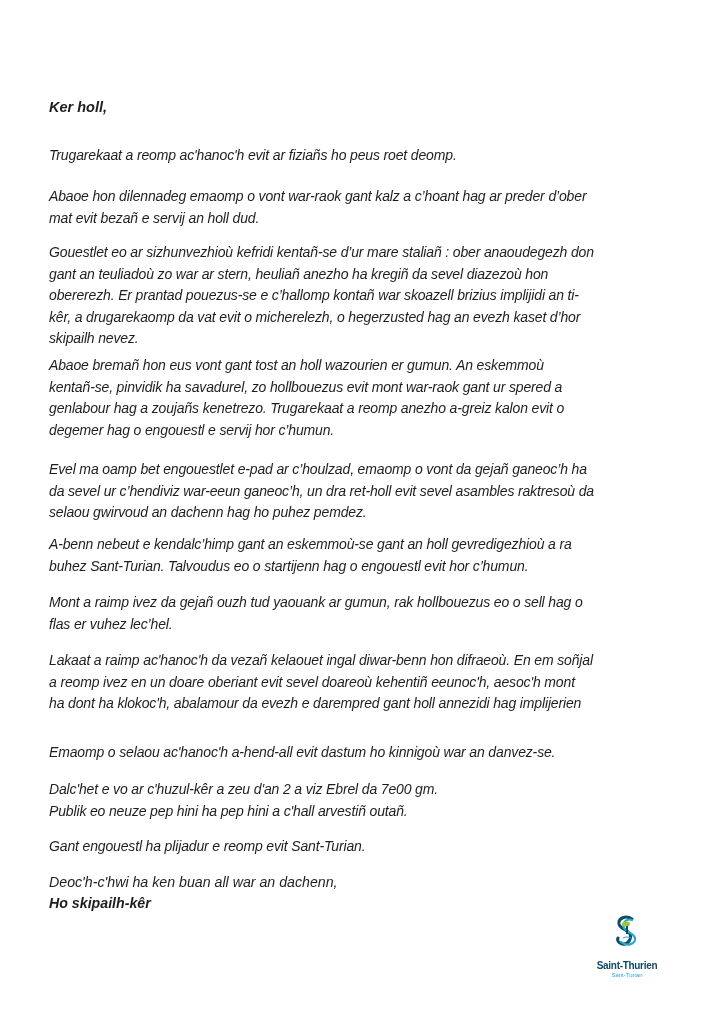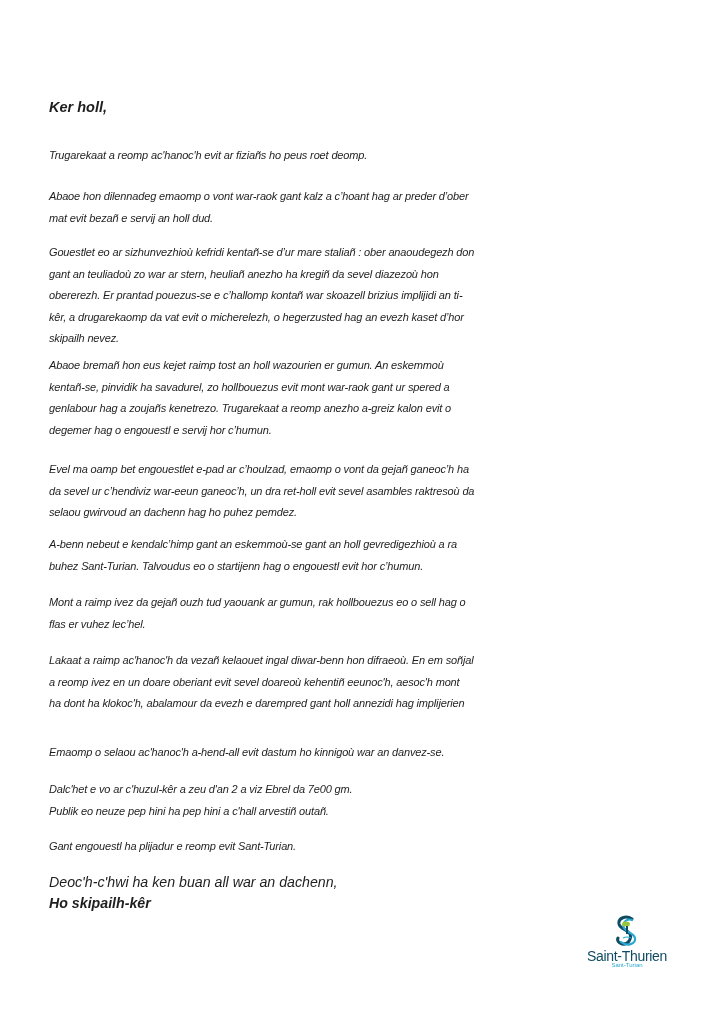--- a/index.html
+++ b/index.html
@@ -1,26 +1,26 @@
 <!DOCTYPE html>
 <html><head>
 <meta charset="utf-8">
 <style>
   html, body { margin: 0; padding: 0; background: #ffffff; }
   body { width: 724px; height: 1024px; position: relative; overflow: hidden;
          font-family: "Liberation Sans", "DejaVu Sans", sans-serif; color: #1e1e1e; }
   .page { position: absolute; left: 49px; top: 0; width: 660px; }
   .greeting { position: absolute; top: 99px; font-style: italic; font-weight: bold; font-size: 14.5px; }
-  .para { position: absolute; left: 0; width: 660px; font-style: italic; font-size: 11px; line-height: 21.5px; letter-spacing: -0.15px; }
+  .para { position: absolute; left: 0; width: 660px; font-style: italic; font-size: 14px; line-height: 21.5px; letter-spacing: -0.15px; }
   .line { display: block; white-space: nowrap; }
   .signoff { position: absolute; top: 872px; font-style: italic; font-size: 14.2px; line-height: 21.5px; }
   .signature { position: absolute; top: 893px; font-style: italic; font-weight: bold; font-size: 14.2px; line-height: 21.5px; }
   .logo { position: absolute; left: 582px; top: 915px; width: 90px; height: 55px; text-align: center; }
   .logo svg { display: block; margin: 0 auto; }
-  .logo-name { display: block; font-size: 14px; font-weight: normal; color: #0f4c64; letter-spacing: -0.3px; line-height: 12px; margin-top: 1px; }
+  .logo-name { display: block; font-size: 10px; font-weight: bold; color: #0f4c64; letter-spacing: -0.3px; line-height: 12px; margin-top: 11px; }
   .logo-sub { display: block; font-size: 6px; color: #2aa8cf; line-height: 7px; }
 </style>
 </head>
 <body>
 
 <div class="page">
   <div class="greeting">Ker holl,</div>
 
   <div class="para" style="top:145px">
     <span class="line">Trugarekaat a reomp ac'hanoc'h evit ar fiziañs ho peus roet deomp.</span>
@@ -33,21 +33,21 @@
 
   <div class="para" style="top:242px">
     <span class="line">Gouestlet eo ar sizhunvezhioù kefridi kentañ-se d’ur mare staliañ : ober anaoudegezh don</span>
     <span class="line">gant an teuliadoù zo war ar stern, heuliañ anezho ha kregiñ da sevel diazezoù hon</span>
     <span class="line">obererezh. Er prantad pouezus-se e c’hallomp kontañ war skoazell brizius implijidi an ti-</span>
     <span class="line">kêr, a drugarekaomp da vat evit o micherelezh, o hegerzusted hag an evezh kaset d’hor</span>
     <span class="line">skipailh nevez.</span>
   </div>
 
   <div class="para" style="top:355px">
-    <span class="line">Abaoe bremañ hon eus kejet raimp tost an holl wazourien er gumun. An eskemmoù</span>
+    <span class="line">Abaoe bremañ hon eus vont gant tost an holl wazourien er gumun. An eskemmoù</span>
     <span class="line">kentañ-se, pinvidik ha savadurel, zo hollbouezus evit mont war-raok gant ur spered a</span>
     <span class="line">genlabour hag a zoujañs kenetrezo. Trugarekaat a reomp anezho a-greiz kalon evit o</span>
     <span class="line">degemer hag o engouestl e servij hor c’humun.</span>
   </div>
 
   <div class="para" style="top:459px">
     <span class="line">Evel ma oamp bet engouestlet e-pad ar c’houlzad, emaomp o vont da gejañ ganeoc’h ha</span>
     <span class="line">da sevel ur c’hendiviz war-eeun ganeoc’h, un dra ret-holl evit sevel asambles raktresoù da</span>
     <span class="line">selaou gwirvoud an dachenn hag ho puhez pemdez.</span>
   </div>

